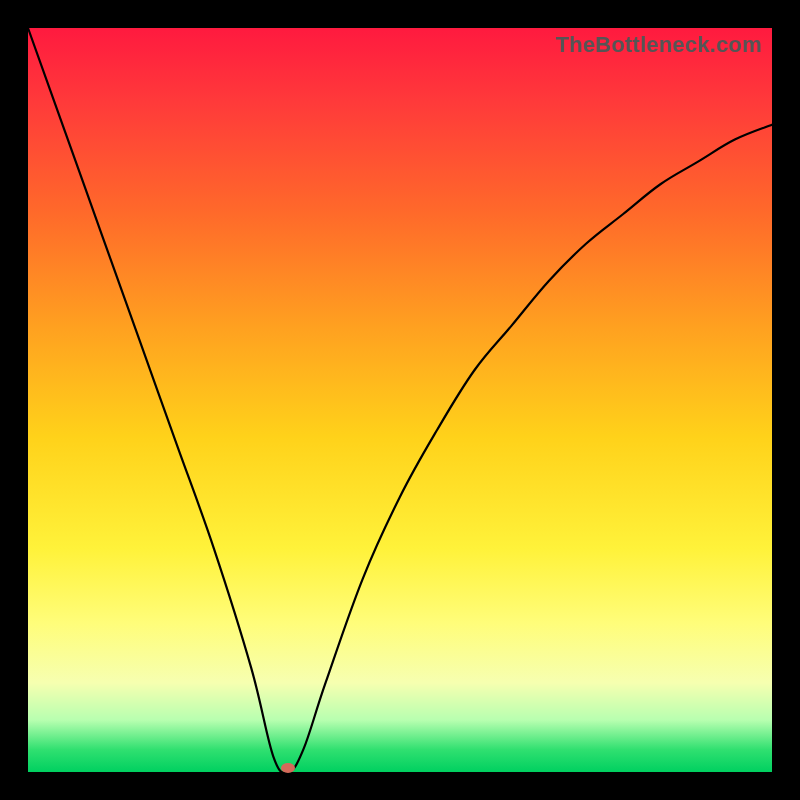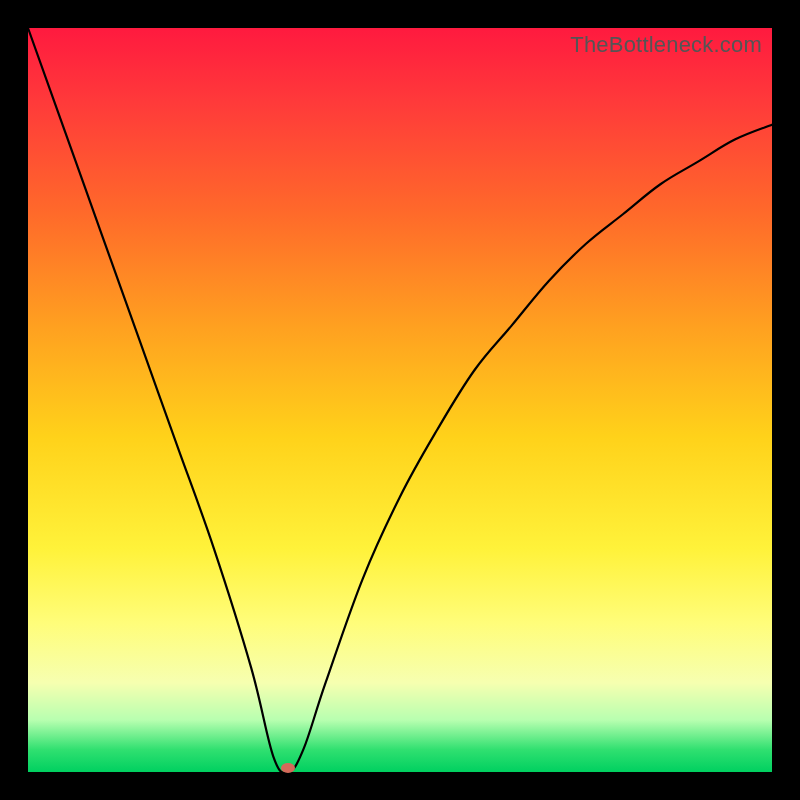--- a/index.html
+++ b/index.html
@@ -29,21 +29,21 @@
       #30e070 97%,
       #00d060 100%);
   }
   .watermark {
     position: absolute;
     top: 4px;
     right: 10px;
     font-family: Arial, Helvetica, sans-serif;
     font-size: 22px;
     color: #555;
-    font-weight: 400;
+    font-weight: 700;
     letter-spacing: 0.2px;
   }
   svg.curve {
     position: absolute;
     left: 0; top: 0;
     width: 100%; height: 100%;
     overflow: visible;
   }
   .marker {
     position: absolute;

